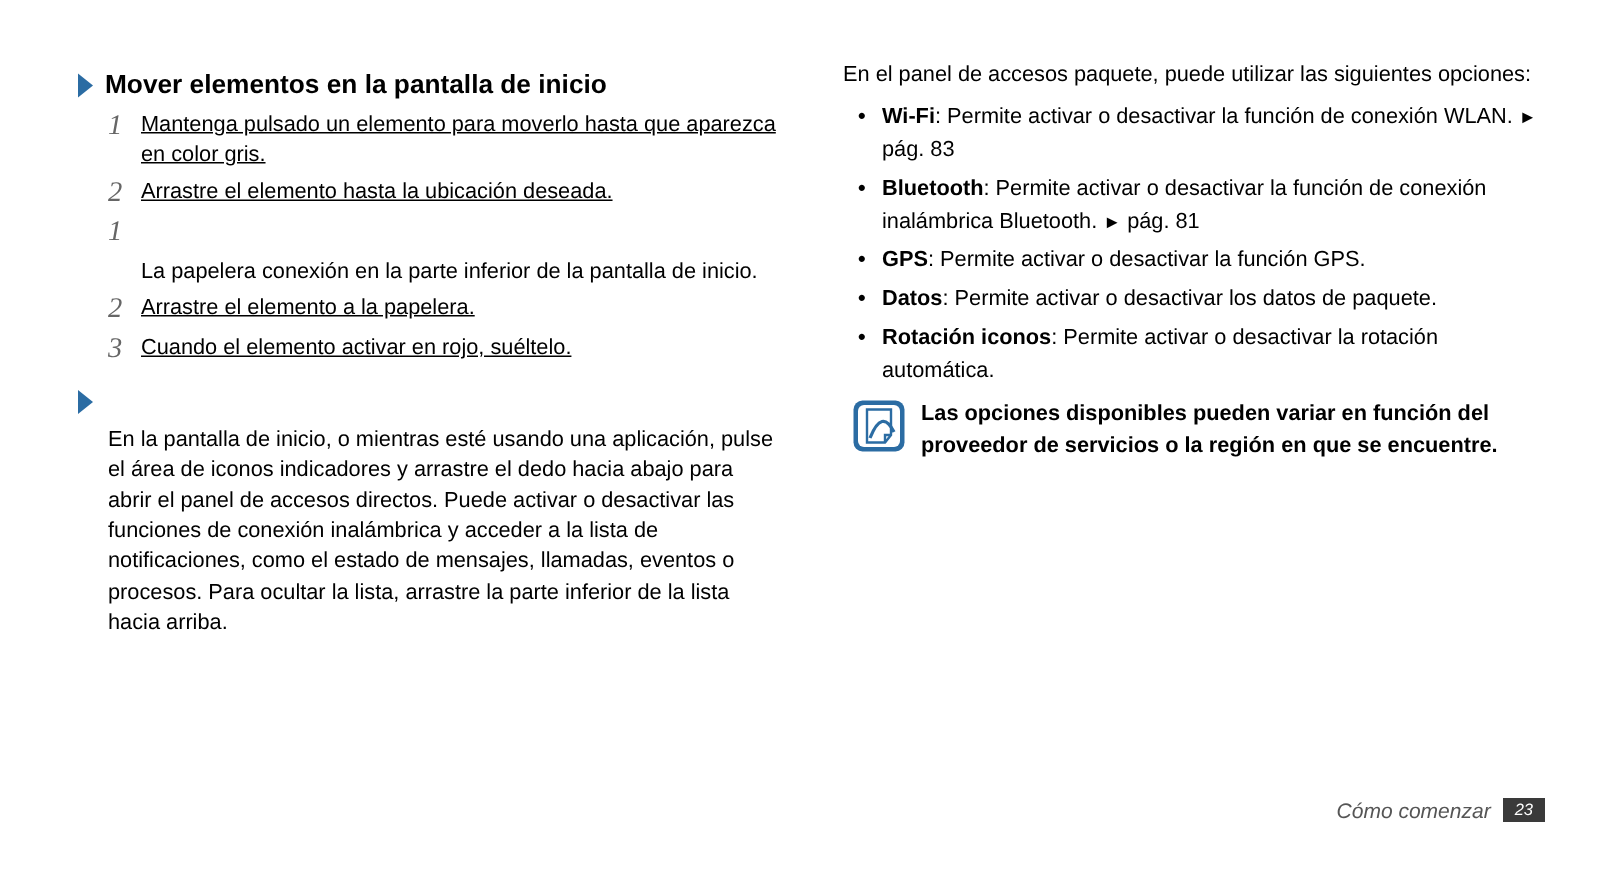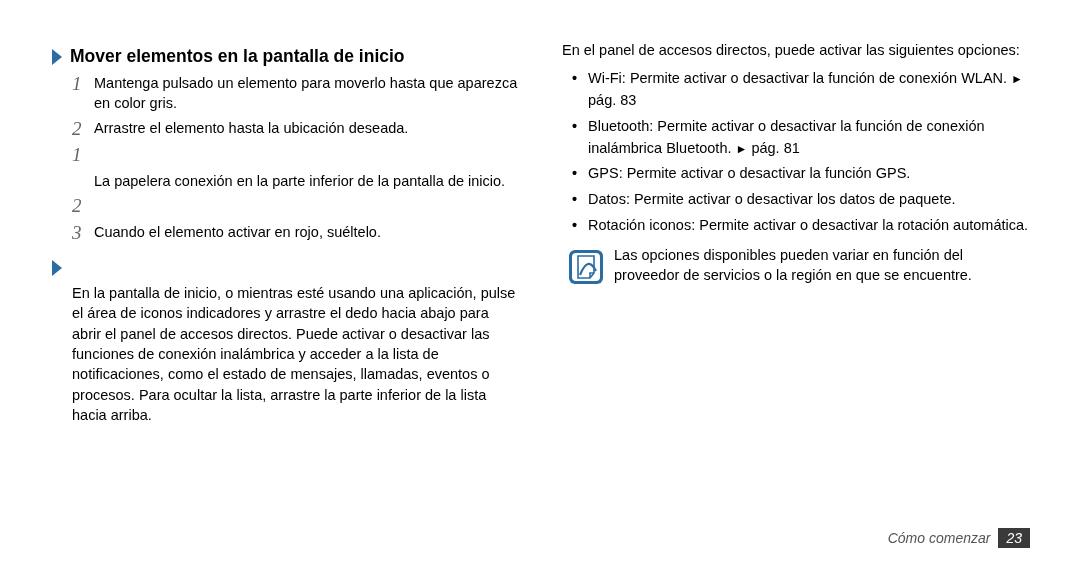--- a/index.html
+++ b/index.html
@@ -50,20 +50,21 @@
       font-family: 'Times New Roman', serif;
       font-style: italic;
       font-size: 19px;
       color: #666;
       width: 22px;
       flex-shrink: 0;
       line-height: 1.2;
     }
     .numbered-item .txt {
       flex: 1;
+      text-decoration: underline;
     }
     .sub-text {
       margin-left: 44px;
       line-height: 1.4;
       margin-bottom: 4px;
     }
     .para {
       margin-left: 22px;
       line-height: 1.4;
       margin-bottom: 4px;
@@ -80,23 +81,24 @@
     .bullet-item .dot {
       width: 16px;
       flex-shrink: 0;
       font-weight: bold;
     }
     .bullet-item .btxt {
       flex: 1;
     }
     .note-box {
       display: flex;
-      align-items: flex-end;
+      align-items: flex-start;
       margin-top: 8px;
       margin-left: 6px;
+      font-weight: bold;
     }
     .note-icon {
       width: 36px;
       height: 36px;
       flex-shrink: 0;
       margin-right: 10px;
     }
     .note-text {
       flex: 1;
       line-height: 1.4;
@@ -112,24 +114,24 @@
     .footer-label {
       font-style: italic;
       color: #555;
       margin-right: 8px;
     }
     .footer-pagenum {
       background: #3a3a3a;
       color: #fff;
       padding: 2px 8px;
       font-style: italic;
-      font-size: 14px;
+      font-size: 11px;
     }
     .bold {
-      font-weight: normal;
+      font-weight: bold;
     }
     .play-arrow {
       font-size: 12px;
     }
   </style>
 </head>
 <body>
 
 <div class="columns">
   <div class="col">
@@ -148,36 +150,37 @@
       <span class="num">2</span>
       <span class="txt">Arrastre el elemento hasta la ubicación deseada.</span>
     </div>
 
     <div class="numbered-item">
       <span class="num">1</span>
     </div>
     <div class="sub-text">La papelera conexión en la parte inferior de la pantalla de inicio.</div>
     <div class="numbered-item">
       <span class="num">2</span>
+      <span class="txt">Arrastre el elemento a la papelera.</span>
     </div>
     <div class="numbered-item">
       <span class="num">3</span>
       <span class="txt">Cuando el elemento activar en rojo, suéltelo.</span>
     </div>
 
     <div class="section-heading" style="margin-top:14px">
       <svg width="14" height="18" viewBox="0 0 14 18">
           <polygon points="2,1 12,9 2,17" fill="#2b6ca3"></polygon>
         </svg>
     </div>
     <div class="para">En la pantalla de inicio, o mientras esté usando una aplicación, pulse el área de iconos indicadores y arrastre el dedo hacia abajo para abrir el panel de accesos directos. Puede activar o desactivar las funciones de conexión inalámbrica y acceder a la lista de notificaciones, como el estado de mensajes, llamadas, eventos o procesos. Para ocultar la lista, arrastre la parte inferior de la lista hacia arriba.</div>
   </div>
 
   <div class="col">
-    <div class="para" style="margin-left:0">En el panel de accesos directos, puede activar las siguientes opciones:</div>
+    <div class="para" style="margin-left:0">En el panel de accesos paquete, puede utilizar las siguientes opciones:</div>
 
     <div class="bullet-list" style="margin-top:8px">
       <div class="bullet-item">
         <span class="dot">•</span>
         <span class="btxt">
           <span class="bold">Wi-Fi</span><span>: Permite activar o desactivar la función de conexión WLAN. </span><span class="play-arrow">►</span><span> pág. 83</span>
         </span>
       </div>
       <div class="bullet-item">
         <span class="dot">•</span>

